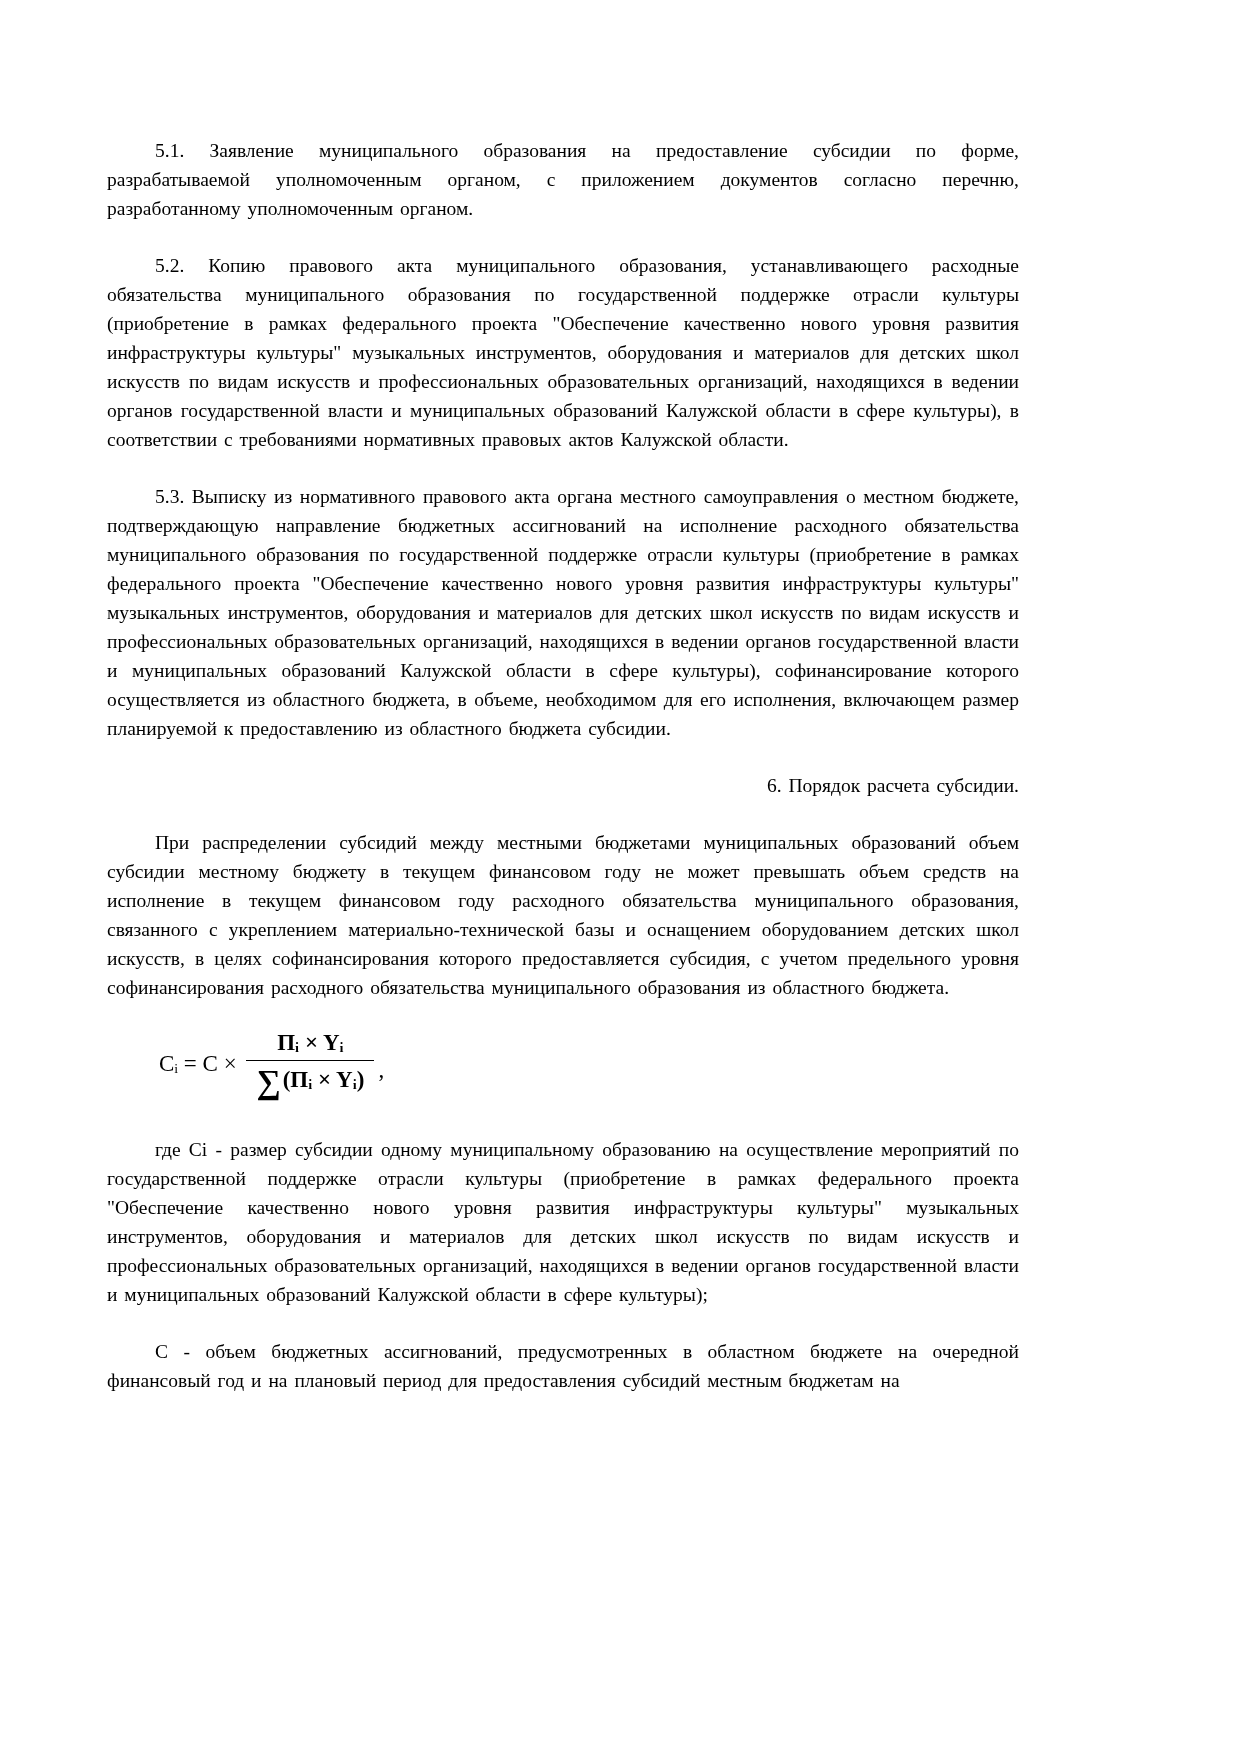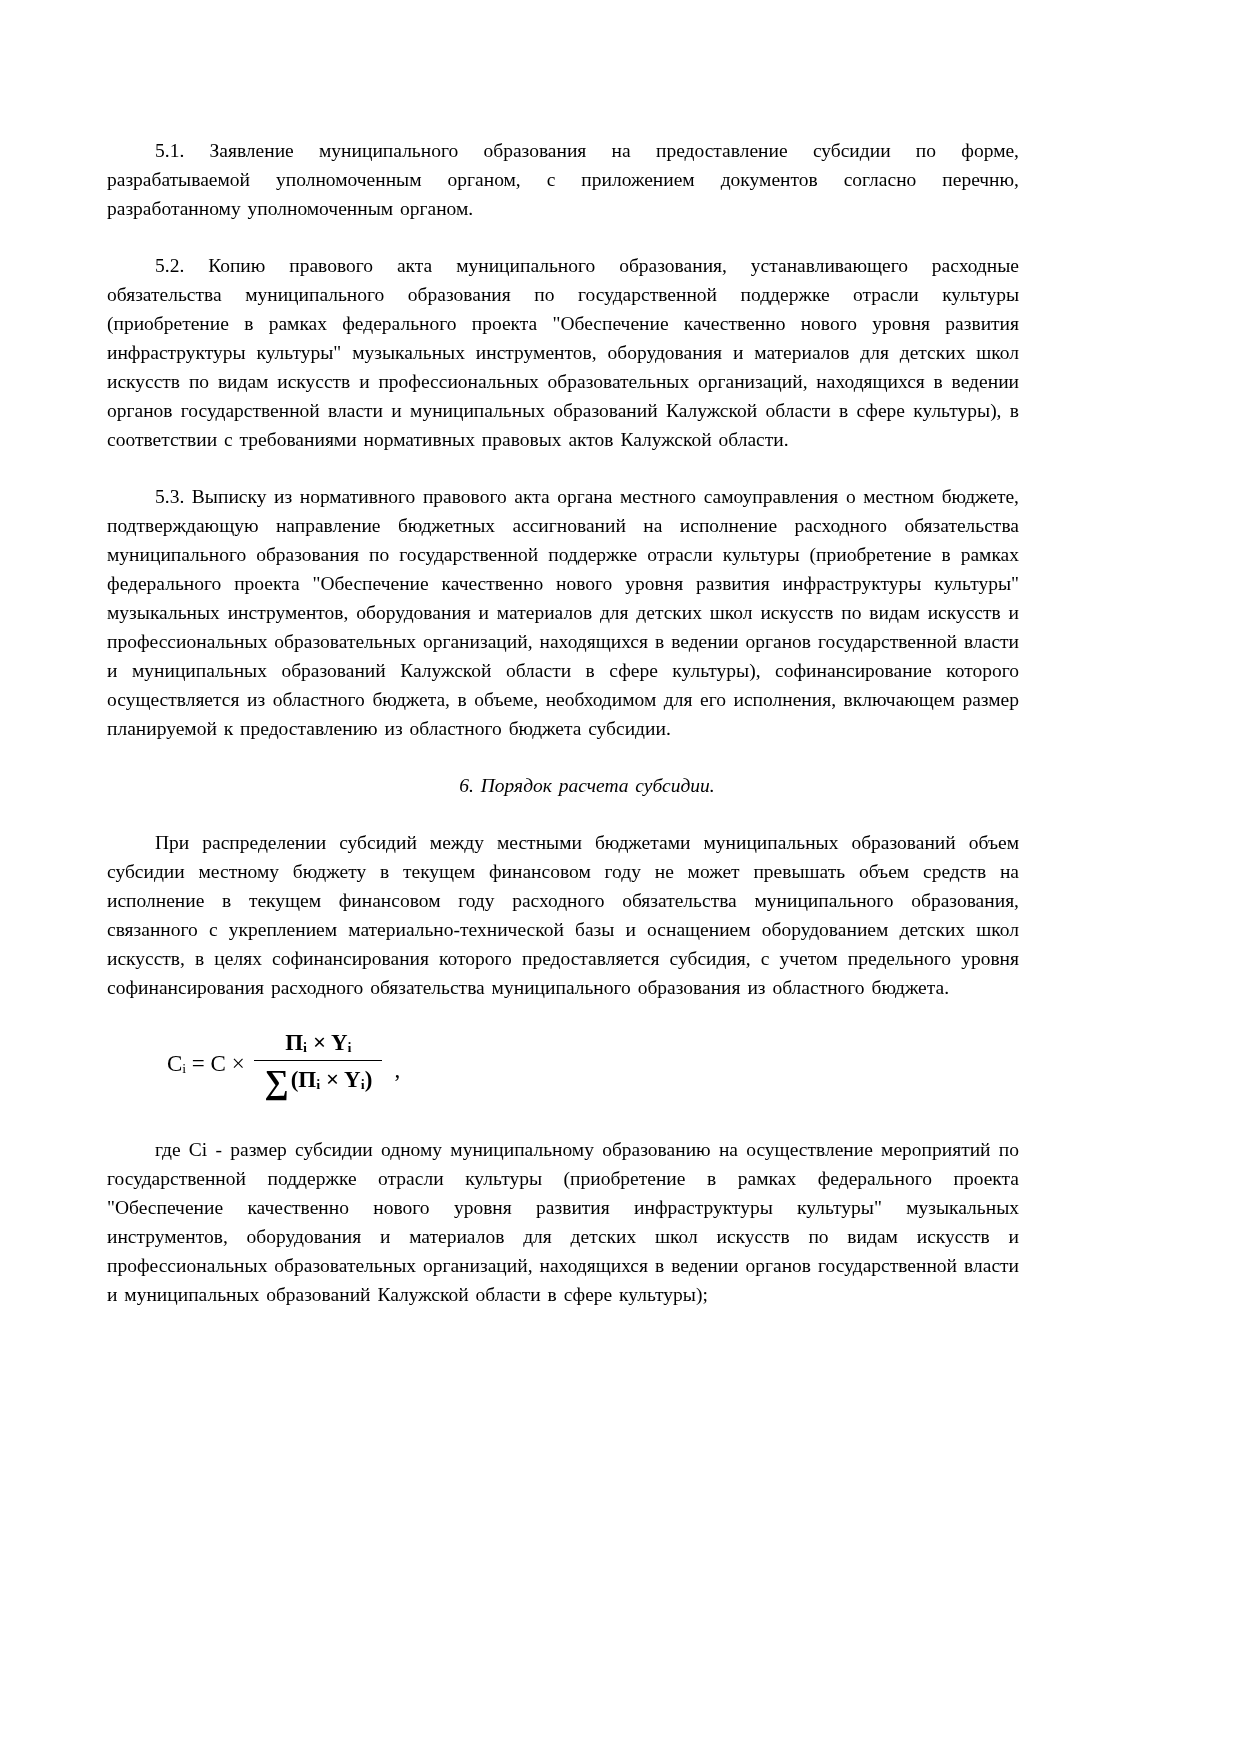--- a/index.html
+++ b/index.html
@@ -20,34 +20,32 @@
   }
   .doc p {
     margin: 0 0 28px 0;
     font-size: 19.5px;
     line-height: 29px;
     text-align: justify;
     text-indent: 48px;
     word-spacing: 2px;
   }
   .doc p.heading {
-    text-align: center;
-    font-style: italic;
+    text-align: right;
   }
   .formula-block {
     margin: 10px 0 38px 0;
     padding-left: 52px;
     display: flex;
     align-items: center;
     font-size: 23px;
   }
   .formula-block .prefix,
   .formula-block .suffix {
     white-space: pre;
-    margin-left: 8px;
   }
   .frac {
     display: inline-flex;
     flex-direction: column;
     align-items: center;
     margin: 0 4px;
     vertical-align: middle;
     font-weight: bold;
   }
   .frac .num {
@@ -95,15 +93,16 @@
         <span class="den">
           <span class="sigma">∑</span>
           <span>(Пᵢ × Yᵢ)</span>
         </span>
       </span>
       <span class="suffix">,</span>
     </div>
 
     <p>где Сi - размер субсидии одному муниципальному образованию на осуществление мероприятий по государственной поддержке отрасли культуры (приобретение в рамках федерального проекта "Обеспечение качественно нового уровня развития инфраструктуры культуры" музыкальных инструментов, оборудования и материалов для детских школ искусств по видам искусств и профессиональных образовательных организаций, находящихся в ведении органов государственной власти и муниципальных образований Калужской области в сфере культуры);</p>
 
+    <p>С - объем бюджетных ассигнований, предусмотренных в областном бюджете на очередной финансовый год и на плановый период для предоставления субсидий местным бюджетам на</p>
 
   </div>
 </div>
 
 </body></html>

